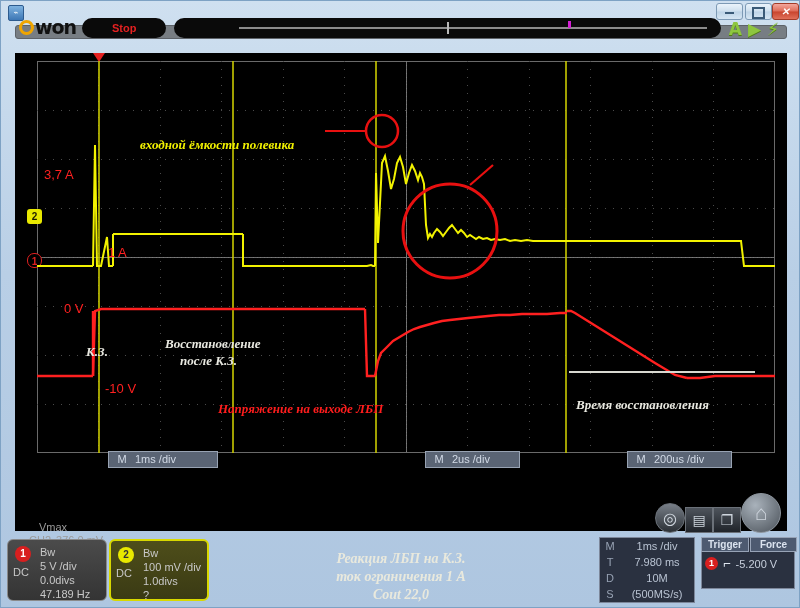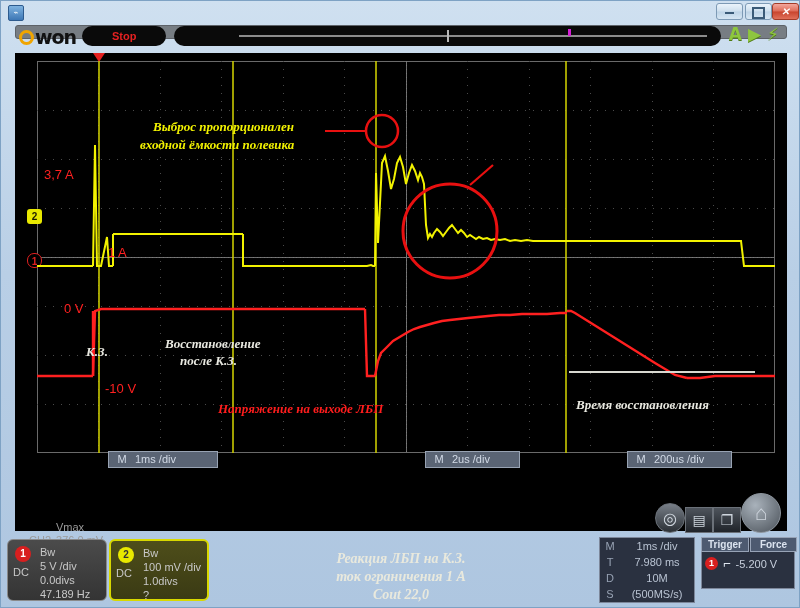--- a/index.html
+++ b/index.html
@@ -23,21 +23,21 @@
   #btn-max i{width:9px;height:8px;border:2px solid #3a5a77;margin-top:3px;}
   #btn-close{right:2px;width:27px;
     background:linear-gradient(180deg,#f3a79c 0%,#dd6b58 48%,#c8442e 52%,#e0705a 100%);
     border-color:#a23b28;}
   #btn-close i{color:#fff;font-size:10px;line-height:10px;font-weight:bold;margin-top:3px;
     width:auto;height:auto;border:0;text-align:center;font-family:"Liberation Sans",sans-serif;}
 
   
   #toptoolbar{position:absolute;left:14px;top:24px;width:772px;height:14px;
     background:#777d83;border:1px solid #5d6268;border-radius:3px;box-sizing:border-box;
-    display:flex;align-items:flex-start;}
+    display:flex;align-items:flex-end;}
   #logo{margin-left:3px;display:flex;align-items:center;height:22px;}
   .logo-text{font-family:"DejaVu Sans",sans-serif;font-size:19px;font-weight:bold;color:#111;
     letter-spacing:-1px;line-height:19px;}
   .logo-o{display:inline-block;width:15px;height:15px;border:3px solid #f0a500;border-radius:50%;
     box-sizing:border-box;margin-right:1px;}
   #stopbtn{margin-left:6px;width:84px;height:20px;background:#0a0a0a;border-radius:10px;
     color:#e52121;font-size:11px;font-weight:bold;text-align:center;line-height:20px;}
   #posbar{margin-left:8px;flex:1;height:20px;background:#0a0a0a;border-radius:10px;position:relative;}
   #posbar .pline{position:absolute;left:65px;right:14px;top:9px;height:2px;background:#8c8c8c;}
   #posbar .ptick{position:absolute;left:50%;top:4px;width:2px;height:12px;background:#b9b9b9;}
@@ -78,21 +78,21 @@
   .ann.wht{color:#e8e8e0;}
   .lbl{position:absolute;font-family:"Liberation Sans",sans-serif;font-size:13px;white-space:nowrap;}
   .lbl.red{color:#ff2020;}
 
   .tbadge{position:absolute;height:17px;background:#5a6474;border:1px solid #98a3b3;
     box-sizing:border-box;color:#d2dae6;font-size:11px;line-height:15px;display:flex;align-items:center;}
   .tbadge .m{width:26px;text-align:center;}
   .tbadge .v{text-align:left;}
 
   #meas{position:absolute;left:14px;top:468px;color:#9a9a9a;font-size:11px;line-height:13px;}
-  #meas .r1{margin-left:27px;}
+  #meas .r1{margin-left:10px;}
   #meas .r2 span:first-child{display:inline-block;width:24px;}
 
   #caption{position:absolute;left:0;top:497px;width:772px;text-align:center;
     font-family:"Liberation Serif",serif;font-style:italic;font-weight:bold;
     font-size:14px;color:#e9e9dd;line-height:18px;}
 
   
   #iconbar{position:absolute;right:6px;bottom:-2px;display:flex;align-items:flex-end;}
   .sicon{width:28px;height:26px;background:linear-gradient(180deg,#4e545c,#20242a);
     border:1px solid #6b7179;box-sizing:border-box;display:flex;align-items:center;
@@ -244,21 +244,20 @@
       </g>
 
       <circle cx="367" cy="78" r="16" stroke="#e81010" stroke-width="2.5" fill="none"></circle>
       <line x1="310" y1="78" x2="351" y2="78" stroke="#e81010" stroke-width="2.2"></line>
       <circle cx="435" cy="178" r="47" stroke="#e81010" stroke-width="3" fill="none"></circle>
       <line x1="455" y1="132" x2="478" y2="112" stroke="#e81010" stroke-width="2.2"></line>
 
       <line x1="554" y1="319" x2="740" y2="319" stroke="#d8d8d0" stroke-width="2"></line>
     </svg>
 
-    <div class="ann yel" style="left:138px;top:66px">Выброс пропорционален</div>
     <div class="ann yel" style="left:125px;top:84px">входной ёмкости полевика</div>
     <div class="ann wht" style="left:150px;top:283px">Восстановление</div>
     <div class="ann wht" style="left:165px;top:300px">после К.З.</div>
     <div class="ann wht" style="left:71px;top:291px">К.З.</div>
     <div class="ann red" style="left:203px;top:348px">Напряжение на выходе ЛБП</div>
     <div class="ann wht" style="left:561px;top:344px">Время восстановления</div>
 
     <div class="lbl red" style="left:29px;top:114px">3,7 A</div>
     <div class="lbl red" style="left:93px;top:192px">1 A</div>
     <div class="lbl red" style="left:49px;top:248px">0 V</div>

